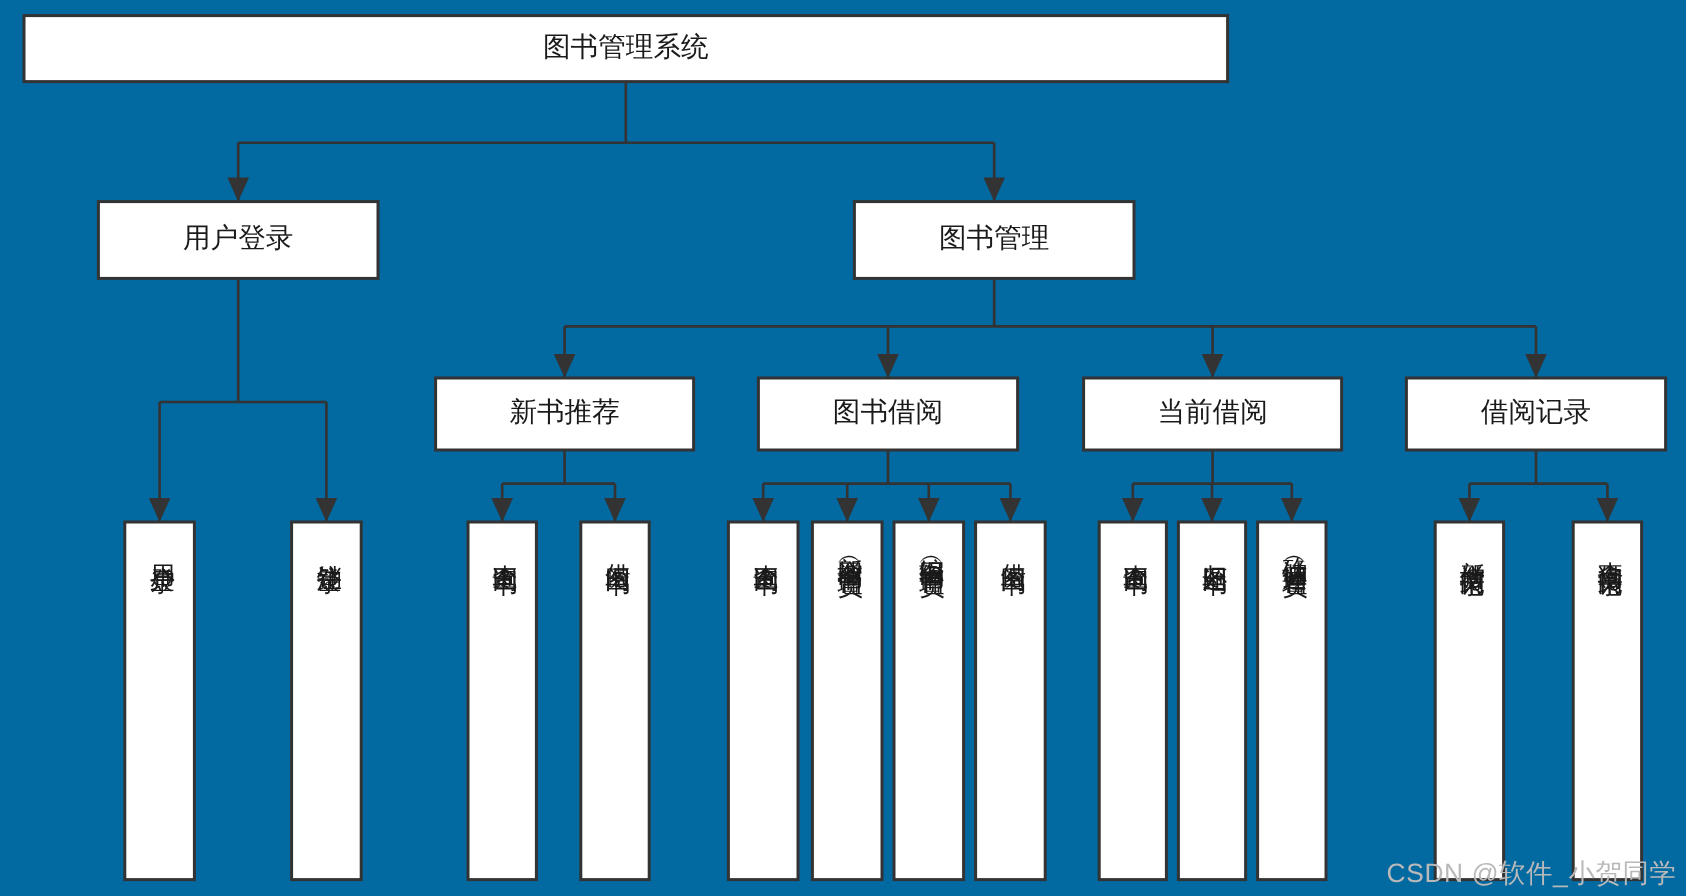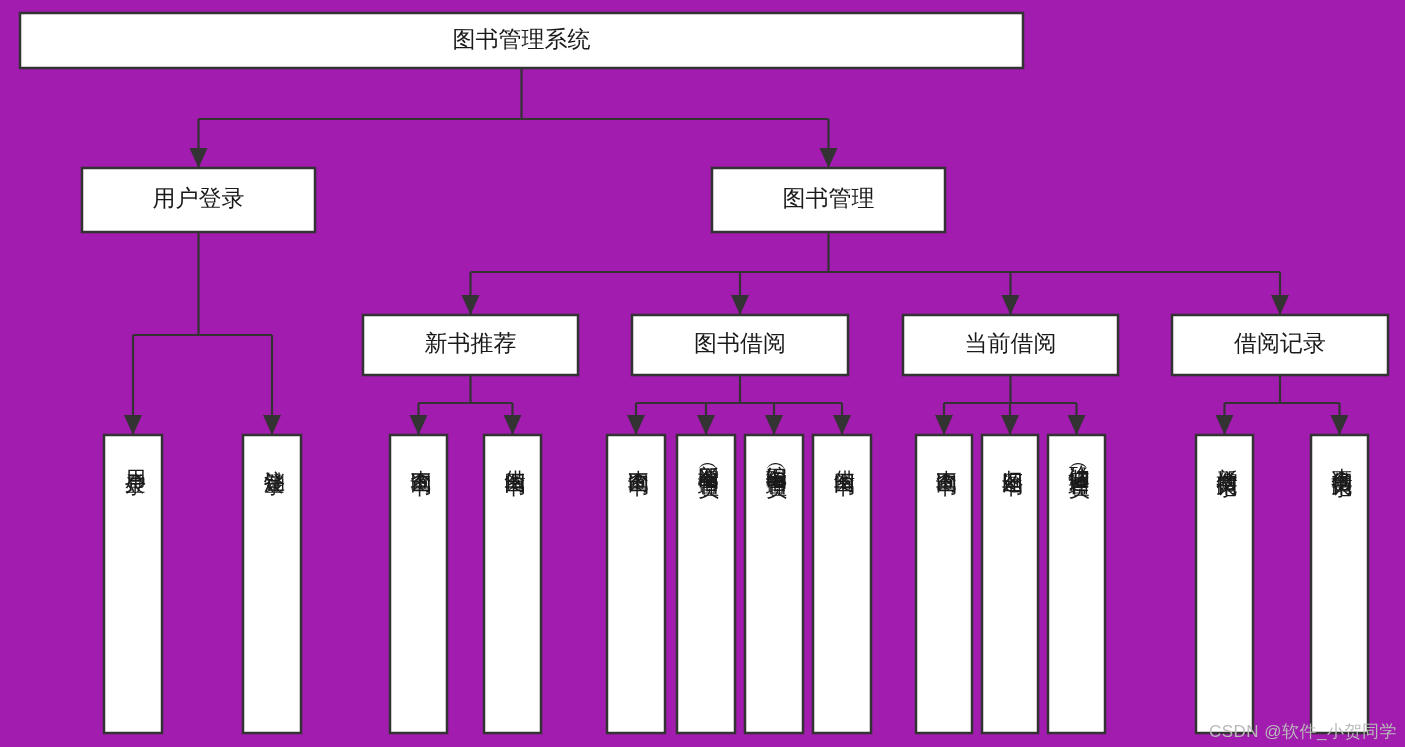--- a/index.html
+++ b/index.html
@@ -7,21 +7,21 @@
     padding: 0;
     background: #ffffff;
   }
   body {
     font-family: "Liberation Sans", "DejaVu Sans", sans-serif;
   }
   #diagram-root {
     position: relative;
     width: 1405px;
     height: 747px;
-    background: #a21caf;
+    background: #0369a1;
     overflow: hidden;
   }
   svg#flow {
     position: absolute;
     left: 0;
     top: 0;
     width: 1405px;
     height: 747px;
     display: block;
   }
@@ -51,21 +51,21 @@
   }
   .arrow-head {
     fill: #333333;
     stroke: none;
   }
   .watermark {
     position: absolute;
     right: 8px;
     bottom: 4px;
     font-family: "Liberation Sans", "DejaVu Sans", sans-serif;
-    font-size: 17px;
+    font-size: 22px;
     color: #b9b9b9;
     letter-spacing: 0.5px;
     white-space: nowrap;
     pointer-events: none;
   }
 </style>
 </head>
 <body>
 
 <div id="diagram-root">

